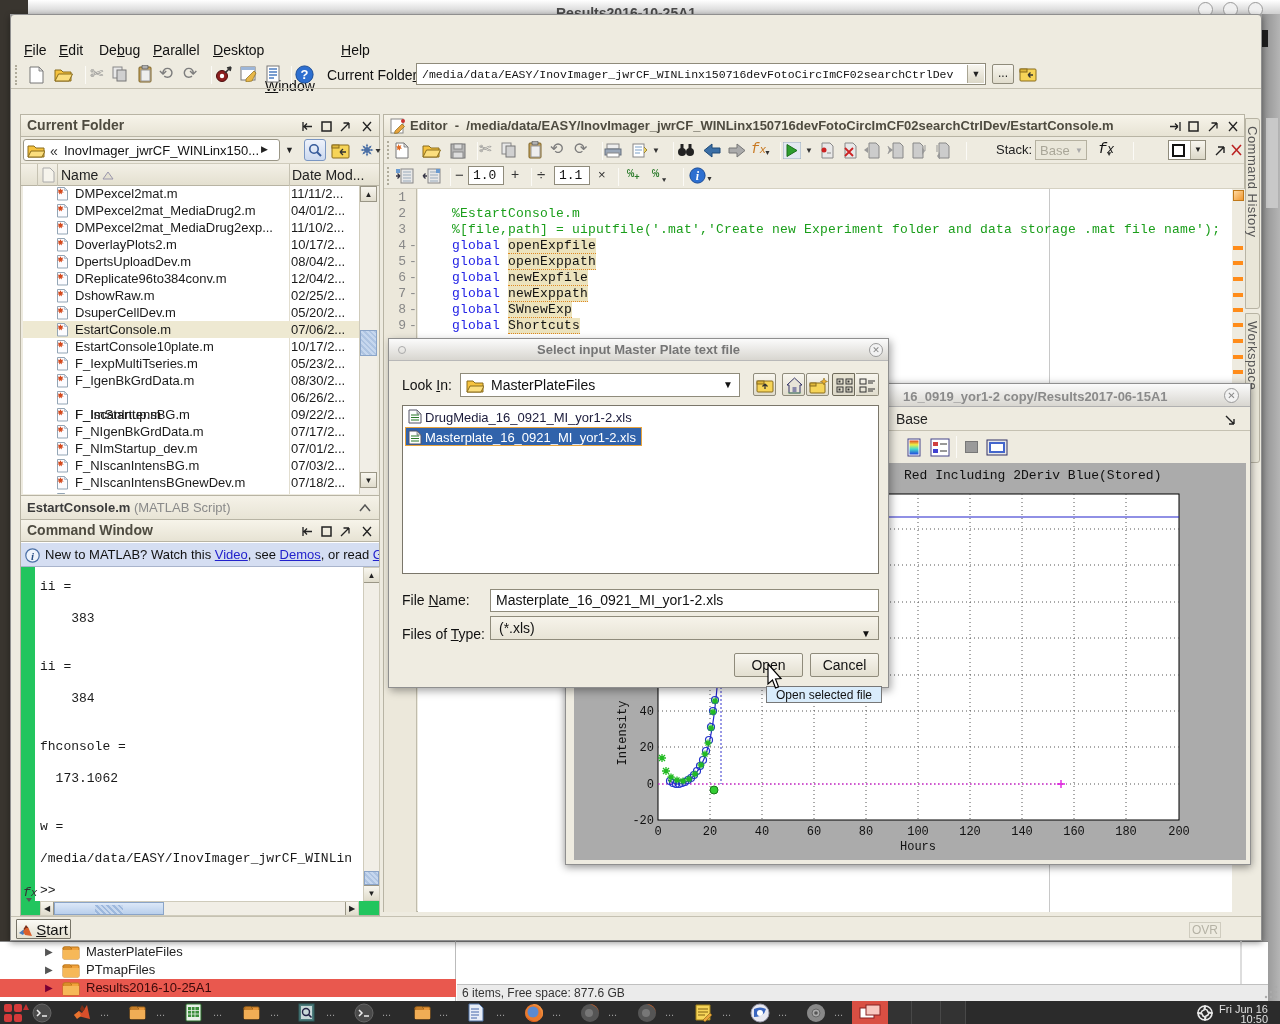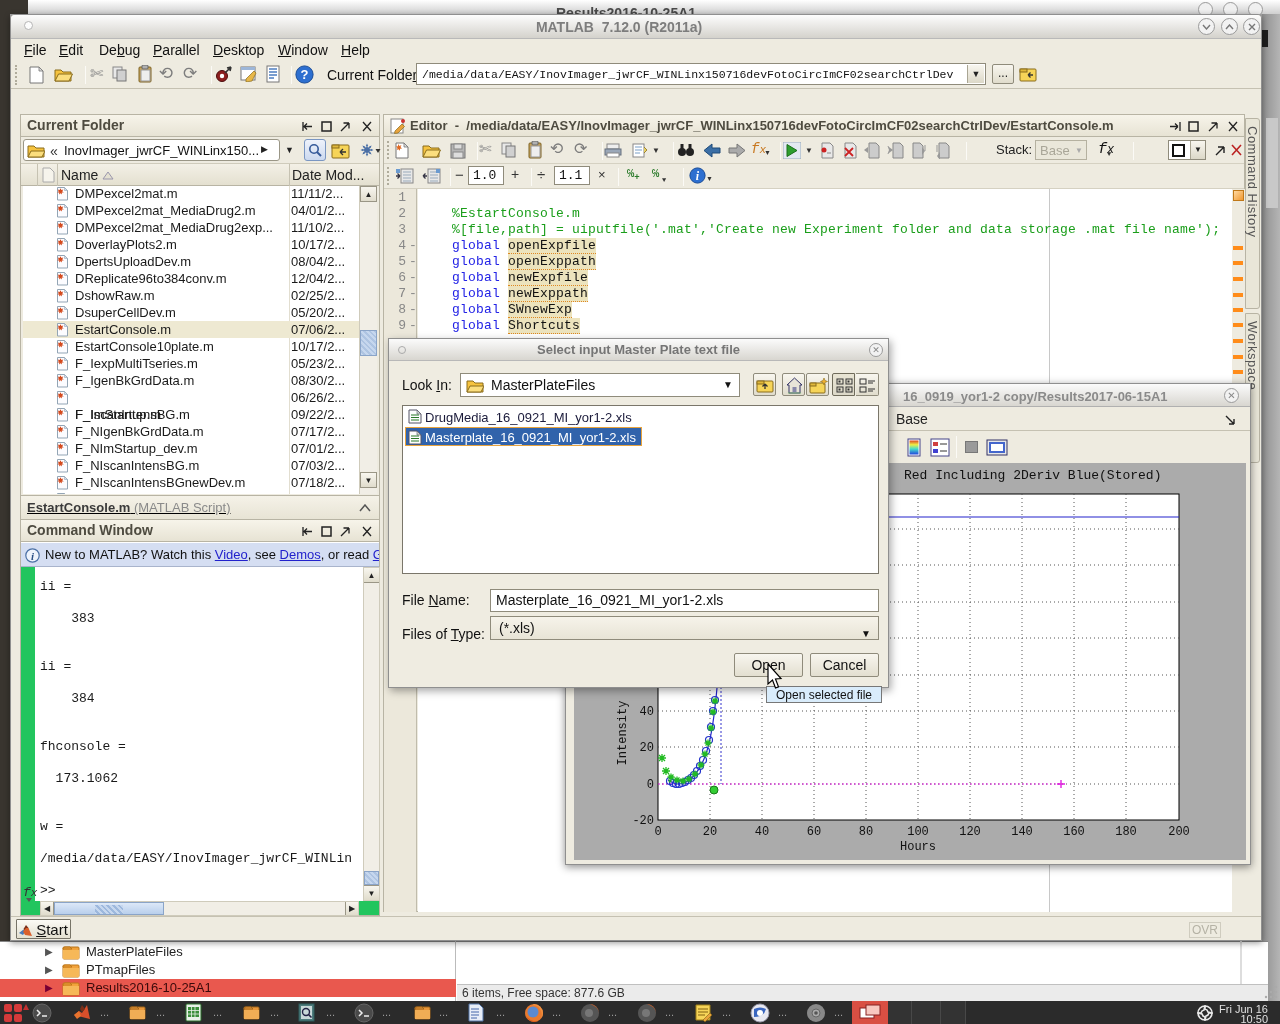--- a/index.html
+++ b/index.html
@@ -198,41 +198,28 @@
         <path d="M9 16 a7 7 0 0 1-7-7 l4 1 a4 4 0 0 0 3 3 z"></path>
         <path d="M2 9 a7 7 0 0 1 7-7 l-1 4 a4 4 0 0 0-3 3 z"></path>
       </g>
     </svg>
     <div class="abs" style="left:1150px; top:2px; width:118px; height:10px; color:#e0e0e0; font-size:11px; text-align:right;">Fri Jun 16</div>
     <div class="abs" style="left:1150px; top:12px; width:118px; height:10px; color:#e0e0e0; font-size:11px; text-align:right;">10:50</div>
   </div>
 
 <div id="mw" class="abs" style="left:10px; top:14px; width:1252px; height:927px; background:#eeebe0; border:1px solid #8f8f8f; border-radius:4px 4px 0 0; box-shadow:0 2px 6px rgba(0,0,0,.4);">
 
-  <div class="abs" style="left:0; top:0; width:100%; height:24px; background:linear-gradient(#fdfdfd,#d4d2cc); border-bottom:1px solid #b9b9b9; border-radius:4px 4px 0 0;">
-    <div class="abs" style="left:13px; top:6px; width:9px; height:9px; border:1px solid #b5b5b5; border-radius:50%; background:#fcfcfc;"></div>
-    <div style="text-align:center; font-weight:bold; font-size:14px; color:#7d7d7d; line-height:24px; padding-right:34px;">MATLAB&nbsp; 7.12.0 (R2011a)</div>
-    <div class="abs winbtn" style="right:46px; top:3px;"><svg width="9" height="6" style="margin-top:5px;">
-          <path d="M1 1 L4.5 5 L8 1" stroke="#777" stroke-width="1.4" fill="none"></path>
-        </svg></div>
-    <div class="abs winbtn" style="right:23px; top:3px;"><svg width="9" height="6" style="margin-top:5px;">
-          <path d="M1 5 L4.5 1 L8 5" stroke="#777" stroke-width="1.4" fill="none"></path>
-        </svg></div>
-    <div class="abs winbtn" style="right:1px; top:3px;"><svg width="8" height="8" style="margin-top:4px;">
-          <path d="M1 1 L7 7 M7 1 L1 7" stroke="#777" stroke-width="1.4" fill="none"></path>
-        </svg></div>
-  </div>
 
   <div id="menubar" class="abs" style="left:0; top:24px; width:100%; height:22px; font-size:14px; color:#111; line-height:22px;">
     <span class="abs" style="left:13px;"><span class="u">F</span>ile</span>
     <span class="abs" style="left:48px;"><span class="u">E</span>dit</span>
     <span class="abs" style="left:88px;">De<span class="u">b</span>ug</span>
     <span class="abs" style="left:142px;"><span class="u">P</span>arallel</span>
     <span class="abs" style="left:202px;"><span class="u">D</span>esktop</span>
-    <span class="abs" style="left:267px;"><span class="u">W</span>indow</span>
+    <span class="abs" style="left:254px;margin-top:36px;"><span class="u">W</span>indow</span>
     <span class="abs" style="left:330px;"><span class="u">H</span>elp</span>
   </div>
 
   <div id="toolbar" class="abs" style="left:0; top:46px; width:100%; height:28px; border-bottom:1px solid #c5c1b2;">
     <div class="abs" style="left:4px; top:4px; width:4px; height:20px; border-left:2px dotted #b0ac9c;"></div>
     <svg class="abs" style="left:18px; top:5px;" width="16" height="18">
         <path d="M1 1 h9 l4 4 v12 h-13 z" fill="#fff" stroke="#777"></path>
         <path d="M10 1 l4 4 h-4 z" fill="#ddd" stroke="#777" stroke-width=".8"></path>
       </svg>
     <svg class="abs" style="left:43px; top:6px;" width="20" height="16">
@@ -514,21 +501,21 @@
           </div>
         </div>
     </div>
 
     <div class="abs" style="left:338px; top:71px; width:18px; height:308px; background:#f1eee6; border-left:1px solid #cfcbbb;">
       <div class="abs" style="left:0; top:0; width:17px; height:16px; background:linear-gradient(#f8f6ef,#e0dccc); border:1px solid #9a9686; text-align:center; font-size:8px; line-height:15px; color:#222;">▲</div>
       <div class="abs" style="left:0; top:286px; width:17px; height:16px; background:linear-gradient(#f8f6ef,#e0dccc); border:1px solid #9a9686; text-align:center; font-size:8px; line-height:15px; color:#222;">▼</div>
       <div class="abs" style="left:0; top:144px; width:17px; height:26px; background:repeating-linear-gradient(45deg,#c6d7ee,#c6d7ee 2px,#aec4e2 2px,#aec4e2 4px); border:1px solid #8aa4c8;"></div>
     </div>
 
-    <div class="abs" style="left:0; top:380px; width:100%; height:25px; background:linear-gradient(#f5f2e8,#e7e3d4); border-top:1px solid #b8b4a4; line-height:24px;text-decoration:underline;">
+    <div class="abs" style="left:0; top:380px; width:100%; height:25px; background:linear-gradient(#f5f2e8,#e7e3d4); border-top:1px solid #b8b4a4; line-height:24px;">
       <span style="margin-left:6px; font-weight:bold; color:#3a3a3a;">EstartConsole.m</span> <span style="color:#8a8a8a;">(MATLAB Script)</span>
       <svg class="abs" style="right:8px; top:8px;" width="12" height="8">
           <path d="M1 7 L6 1 L11 7" stroke="#555" stroke-width="1.5" fill="none"></path>
         </svg>
     </div>
   </div>
 
   <div id="cmdw" class="abs" style="left:9px; top:504px; width:360px; height:397px; background:#22c55e; border:1px solid #b8b4a4; font-size:13px;">
     <div class="phead abs" style="left:0; top:0; width:100%; height:22px; line-height:21px;"><span style="margin-left:6px;">Command Window</span>
       <svg class="abs" style="right:5px; top:6px;" width="72" height="11" viewBox="0 0 72 11">

